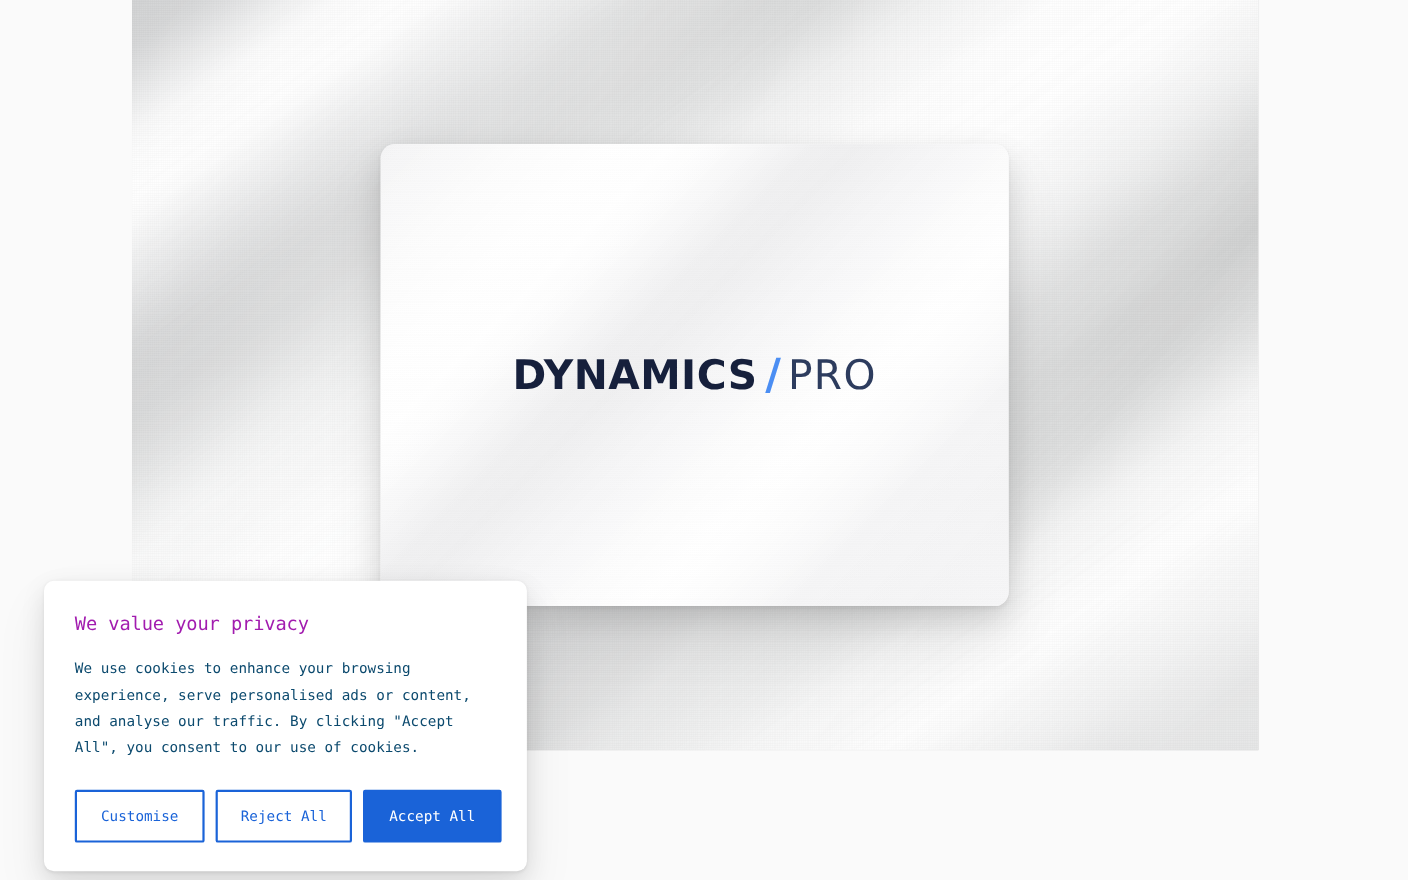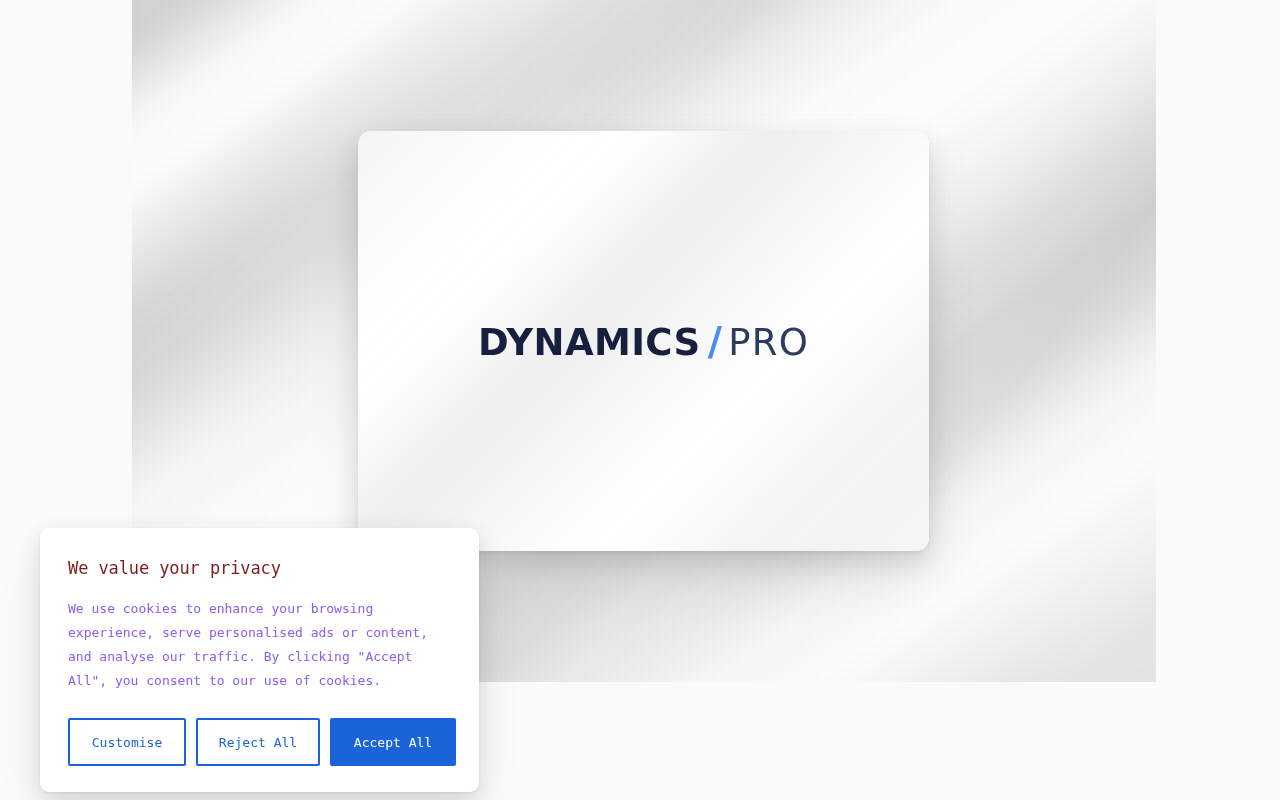--- a/index.html
+++ b/index.html
@@ -13,21 +13,21 @@
 
   body {
     background:#fafafa;
     font-family:"DejaVu Sans Mono", monospace;
     position:relative;
   }
 
   
   .hero {
     position:absolute;
-    left:132px;
+    left:120px;
     top:0;
     width:1024px;
     height:682px;
     overflow:hidden;
     background:#d6d7d8;
   }
 
   
   .hero-base {
     position:absolute;
@@ -191,30 +191,30 @@
       0 1px 3px rgba(0,0,0,0.07),
       0 8px 22px rgba(0,0,0,0.10),
       0 22px 48px rgba(0,0,0,0.07);
     z-index:20;
   }
 
   .cookie-title {
     font-family:"DejaVu Sans Mono", monospace;
     font-size:17px;
     font-weight:400;
-    color:#7f1d1d;
+    color:#a21caf;
     letter-spacing:-0.1px;
     margin-bottom:19px;
   }
 
   .cookie-body {
     font-family:"DejaVu Sans Mono", monospace;
     font-size:13px;
     line-height:24px;
-    color:#8b5cf6;
+    color:#0c4a6e;
     margin-bottom:25px;
     max-width:378px;
   }
 
   .cookie-actions {
     display:flex;
     gap:10px;
     align-items:center;
   }
 

